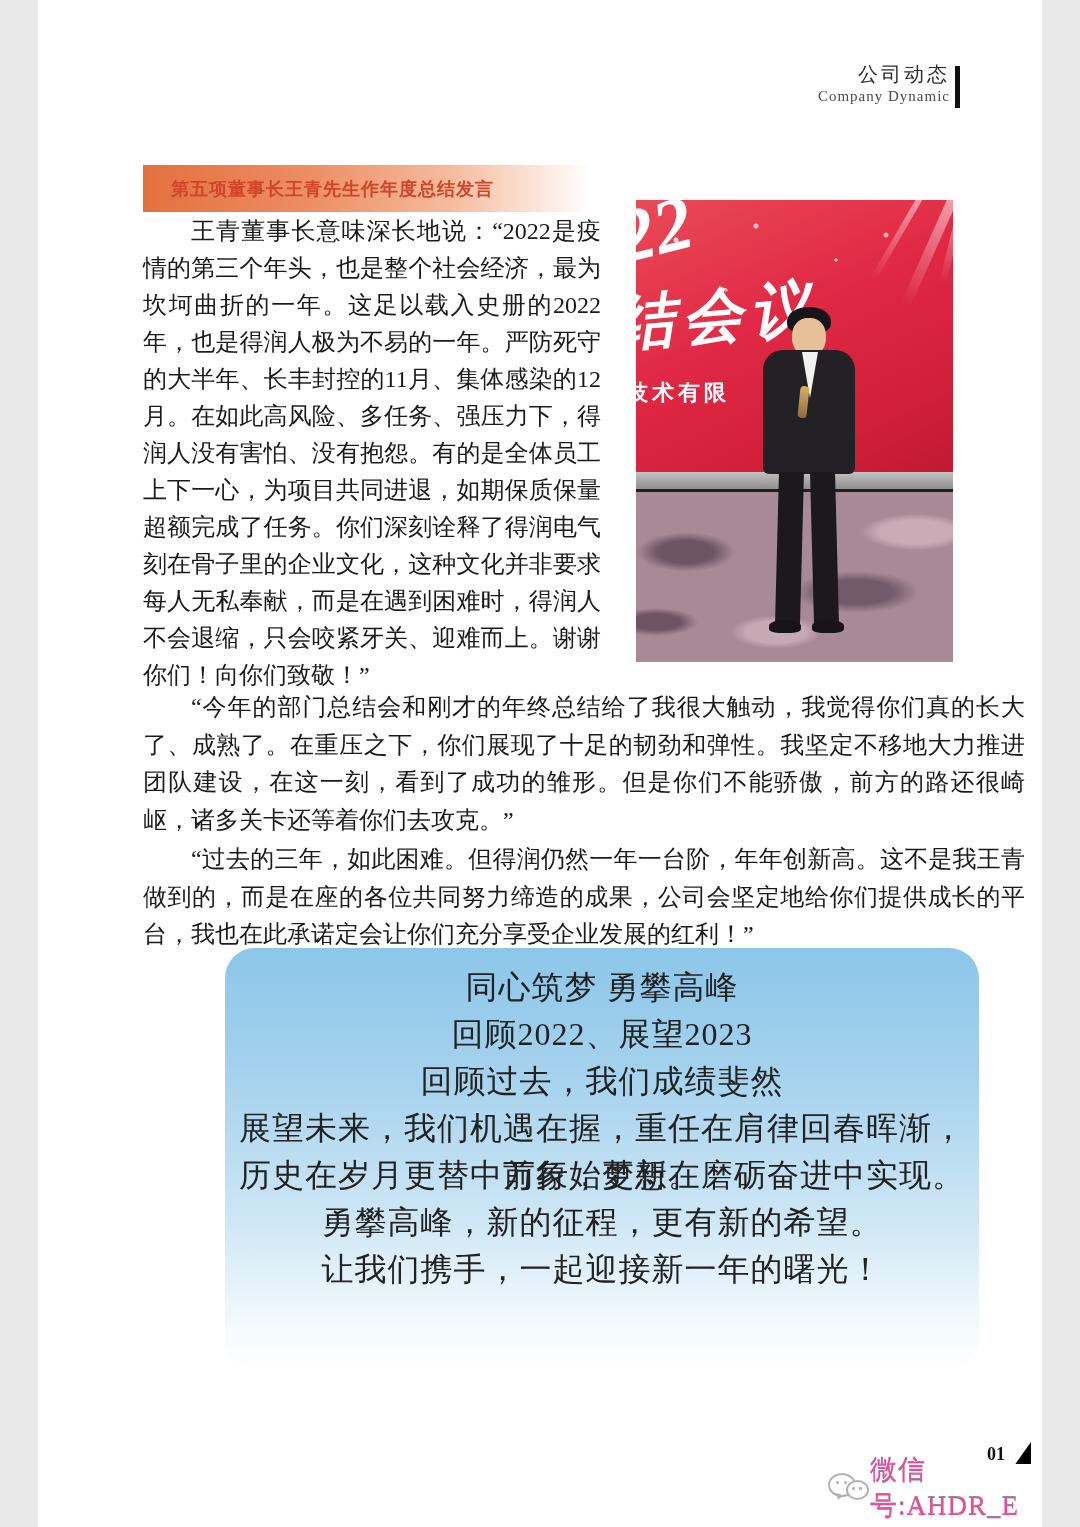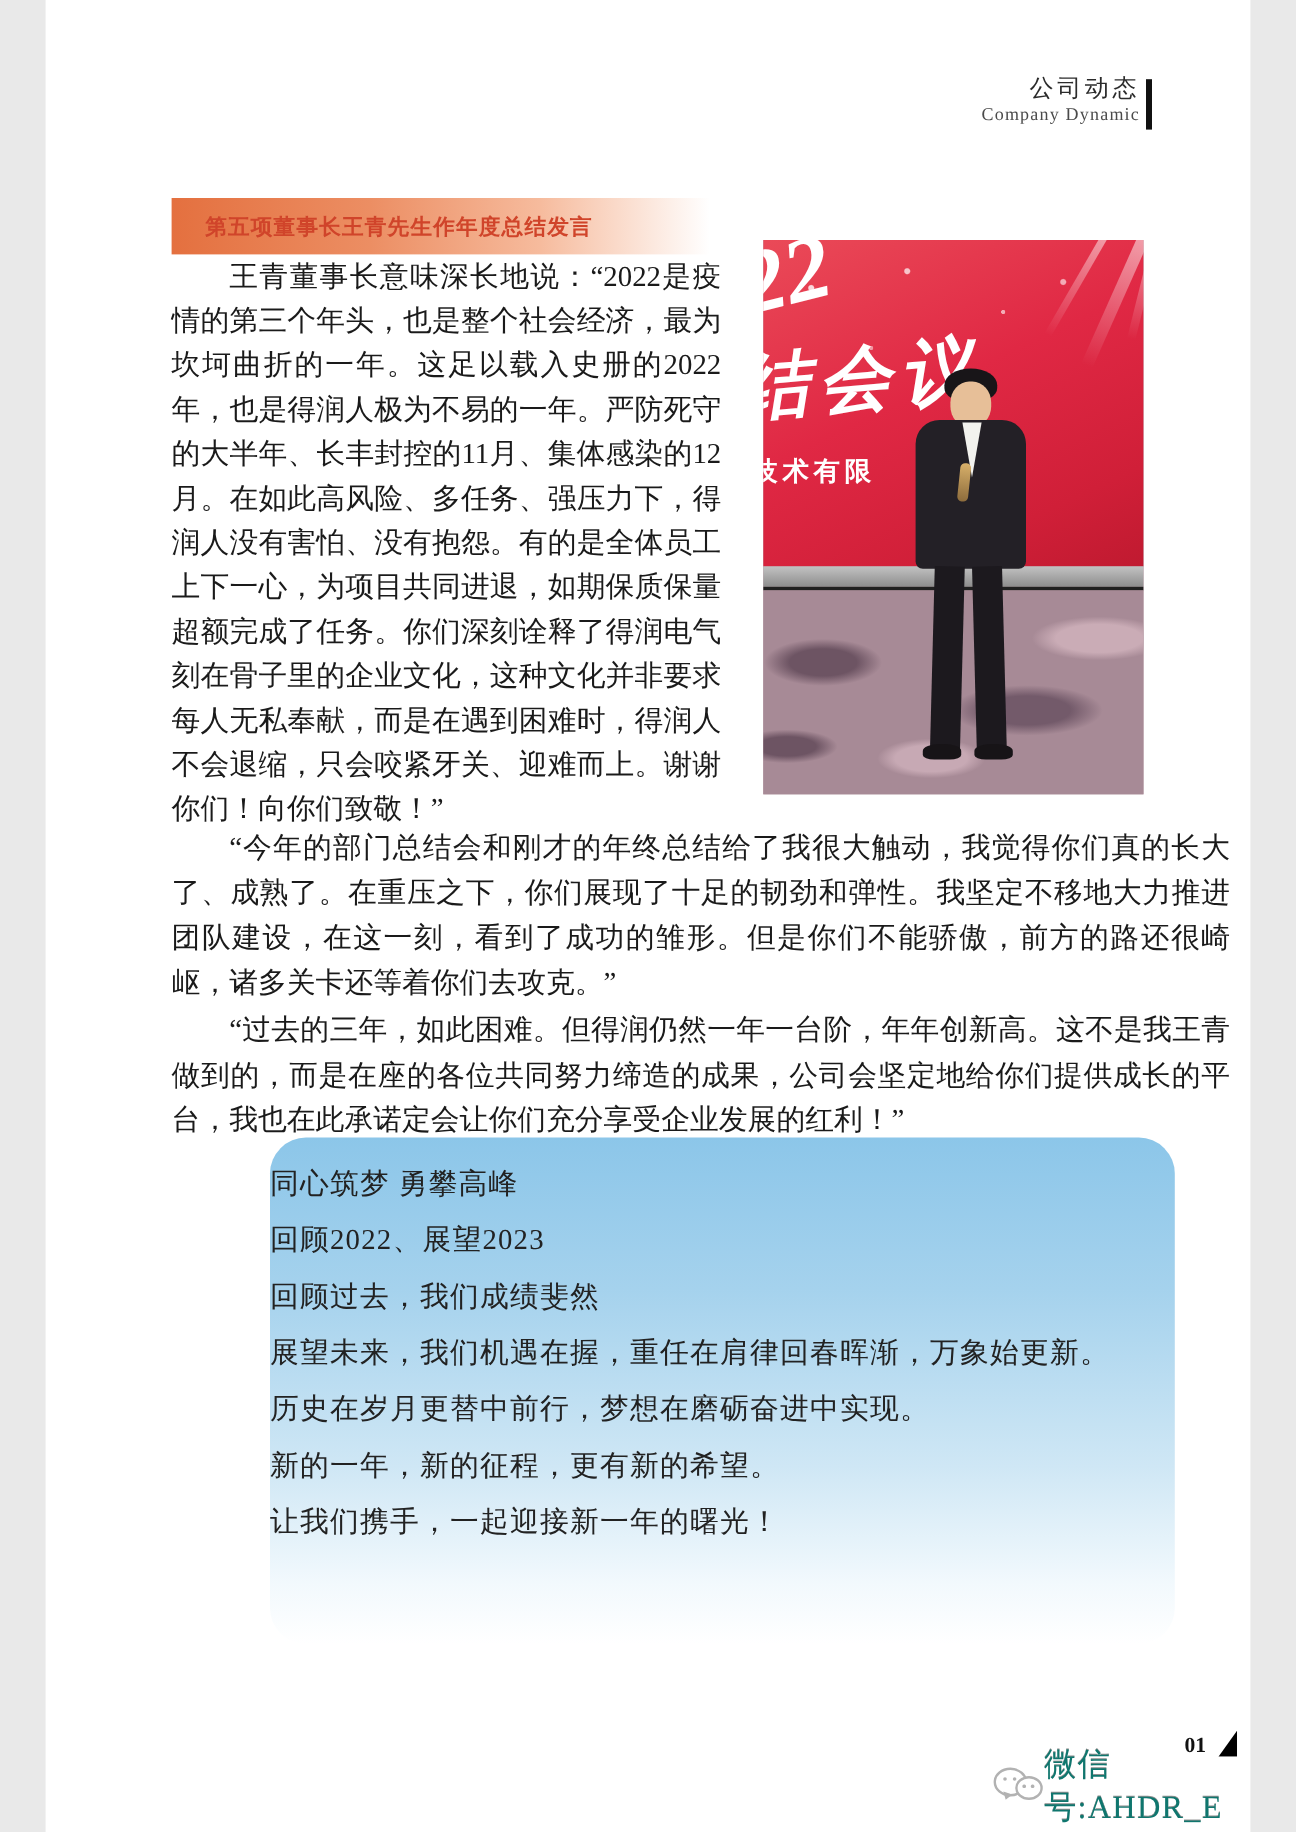--- a/index.html
+++ b/index.html
@@ -67,38 +67,38 @@
   .man .leg.l{left:141px;transform:rotate(1.5deg);}
   .man .leg.r{left:176px;transform:rotate(-1.5deg);}
   .man .shoe{position:absolute;top:420px;width:32px;height:13px;background:#171417;border-radius:45% 45% 30% 30%;}
   .man .shoe.l{left:133px;}
   .man .shoe.r{left:176px;}
 
   
   .bluebox{position:absolute;left:187px;top:948px;width:754px;height:422px;border-radius:30px;
            background:linear-gradient(180deg,#8cc6e9 0%,#a5d2ed 30%,#cfe7f5 65%,#f2f9fd 88%,#ffffff 100%);
            padding-top:16px;box-sizing:border-box;}
-  .bluebox .line{height:47px;line-height:47px;font-size:24px;color:#222;letter-spacing:1px;}
+  .bluebox .line{height:47px;line-height:47px;text-align:center;font-size:32px;color:#222;letter-spacing:1px;}
 
   
   .pagenum{position:absolute;left:949px;top:1444px;font-size:18px;font-weight:bold;color:#111;
            font-family:"Liberation Serif",serif;}
   .corner-tri{position:absolute;left:976px;top:1442px;width:17px;height:22px;background:#000;
               clip-path:polygon(100% 0,100% 100%,8% 100%);}
   .wechat-row{position:absolute;left:789px;top:1452px;display:flex;align-items:center;}
   .wc-icon{position:relative;width:44px;height:36px;margin-right:6px;}
   .wc-big{position:absolute;left:1px;top:3px;width:24px;height:20px;border:2.5px solid #b2b2b2;border-radius:50%;background:#fff;}
   .wc-big:before,.wc-big:after{content:"";position:absolute;width:3px;height:3px;background:#b2b2b2;border-radius:50%;top:6px;}
   .wc-big:before{left:6px;} .wc-big:after{left:14px;}
   .wc-small{position:absolute;left:19px;top:10px;width:19px;height:16px;border:2.5px solid #b2b2b2;border-radius:50%;background:#fff;}
   .wc-small:before,.wc-small:after{content:"";position:absolute;width:2.5px;height:2.5px;background:#b2b2b2;border-radius:50%;top:5px;}
   .wc-small:before{left:4px;} .wc-small:after{left:11px;}
   .wc-tail{position:absolute;left:8px;top:24px;width:0;height:0;border-left:4px solid transparent;
            border-right:4px solid transparent;border-top:6px solid #b2b2b2;transform:rotate(18deg);}
-  .wc-label{font-size:27px;color:#0f766e;letter-spacing:1px;
+  .wc-label{font-size:27px;color:#ec4899;letter-spacing:1px;
             text-shadow:0 1px 0 #ffffff,0 -1px 0 #8f8f8f;}
 </style>
 </head>
 <body>
 
 <div class="page">
 
   <div class="header">
     <div class="cn">公司动态</div>
     <div class="en">Company Dynamic</div>
@@ -141,21 +141,21 @@
     <p>“今年的部门总结会和刚才的年终总结给了我很大触动，我觉得你们真的长大了、成熟了。在重压之下，你们展现了十足的韧劲和弹性。我坚定不移地大力推进团队建设，在这一刻，看到了成功的雏形。但是你们不能骄傲，前方的路还很崎岖，诸多关卡还等着你们去攻克。”</p>
     <p>“过去的三年，如此困难。但得润仍然一年一台阶，年年创新高。这不是我王青做到的，而是在座的各位共同努力缔造的成果，公司会坚定地给你们提供成长的平台，我也在此承诺定会让你们充分享受企业发展的红利！”</p>
   </div>
 
   <div class="bluebox">
     <div class="line">同心筑梦 勇攀高峰</div>
     <div class="line">回顾2022、展望2023</div>
     <div class="line">回顾过去，我们成绩斐然</div>
     <div class="line">展望未来，我们机遇在握，重任在肩律回春晖渐，万象始更新。</div>
     <div class="line">历史在岁月更替中前行，梦想在磨砺奋进中实现。</div>
-    <div class="line">新的一年，新的征程，更有新的希望。</div>
+    <div class="line">勇攀高峰，新的征程，更有新的希望。</div>
     <div class="line">让我们携手，一起迎接新一年的曙光！</div>
   </div>
 
   <div class="pagenum">01</div>
   <div class="corner-tri"></div>
   <div class="wechat-row">
     <div class="wc-icon">
       <div class="wc-big"></div>
       <div class="wc-tail"></div>
       <div class="wc-small"></div>

